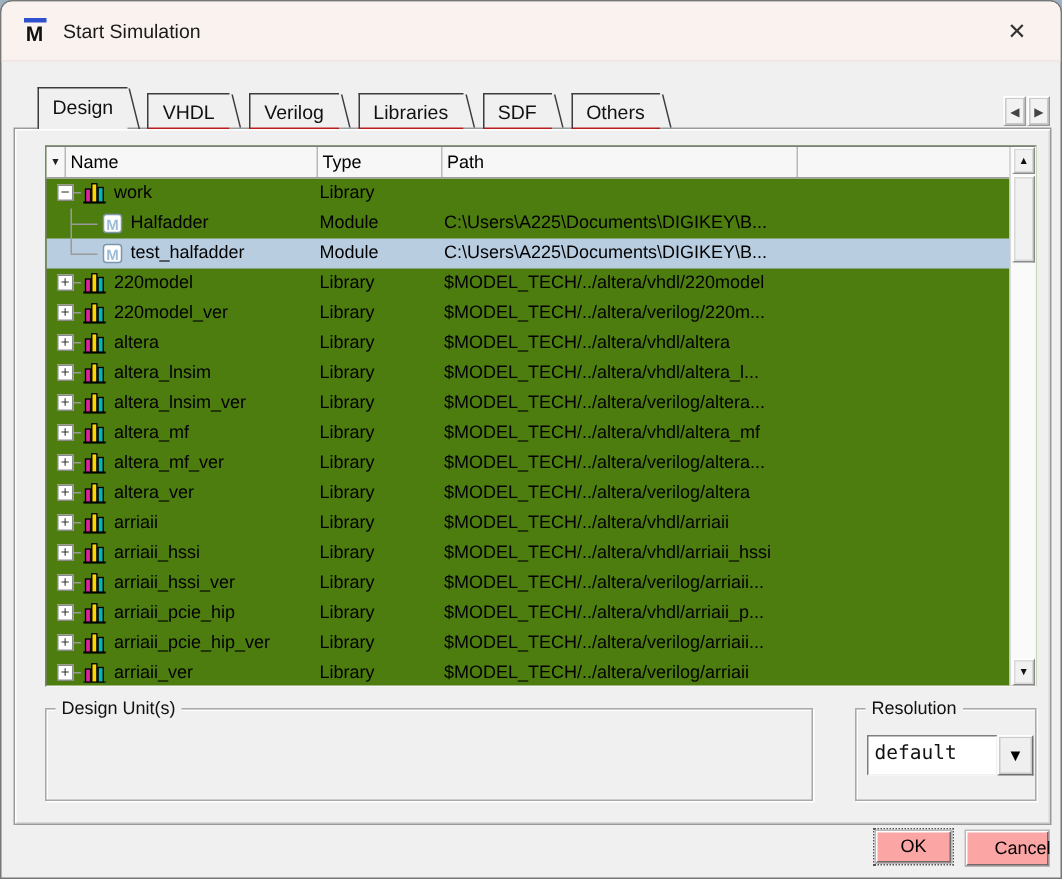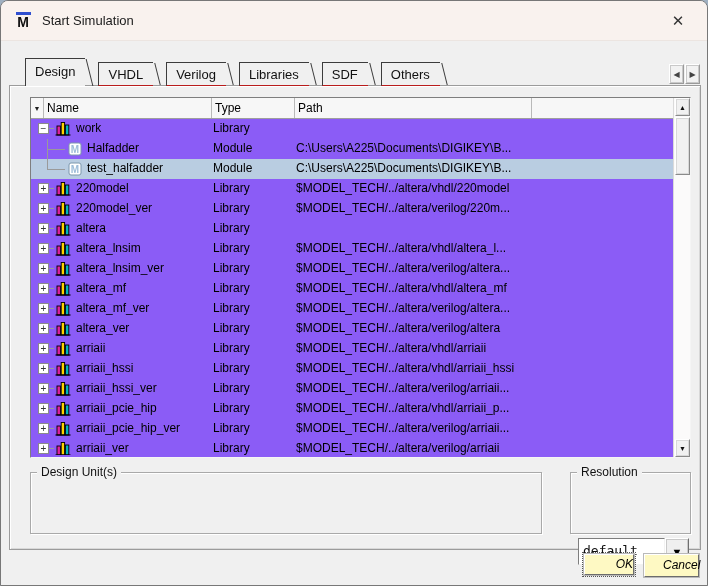--- a/index.html
+++ b/index.html
@@ -34,21 +34,21 @@
     display:flex; align-items:center; justify-content:center; font-size:8px; color:#444;
     box-shadow:0 0 0 1px #c9c9c9 inset; }
 
   
   .notebook { position:absolute; left:8px; top:84px; width:692px; height:465px;
     background:#f0f0f0; border:1px solid #9b9b9b;
     box-shadow:inset 1px 1px 0 #ffffff, inset -1px -1px 0 #d8d8d8; }
 
   
   .tablewrap { position:absolute; left:20px; top:11px; width:661px; height:361px;
-    background:#8b5cf6; border:1px solid; border-color:#7e7e7e #f5f5f5 #f5f5f5 #7e7e7e; }
+    background:#4d7c0f; border:1px solid; border-color:#7e7e7e #f5f5f5 #f5f5f5 #7e7e7e; }
   .thead { position:absolute; left:0; top:0; width:642px; height:21px; background:#f7f7f7;
     border-bottom:1px solid #9e9e9e; display:flex; font-size:12px; color:#000; }
   .hcell { height:100%; display:flex; align-items:center; padding-left:3px;
     border-right:1px solid #b9b9b9; overflow:hidden; white-space:nowrap; }
   .h-filter { width:13px; justify-content:center; font-size:7px; color:#222; padding-left:0; }
   .h-name { width:168px; }
   .h-type { width:83px; }
   .h-path { width:237px; }
   .h-rest { flex:1; border-right:none; }
 
@@ -91,31 +91,31 @@
   .group { position:absolute; border:1px solid #a9a9a9; box-shadow:inset 1px 1px 0 #fff, 1px 1px 0 #fff; }
   .group-label { position:absolute; top:-8px; left:6px; background:#f0f0f0; padding:0 4px;
     font-size:12px; color:#111; }
   .du-group { left:20px; top:386px; width:512px; height:62px; }
   .res-group { left:560px; top:386px; width:121px; height:62px; }
 
   .text-input { position:absolute; left:7px; top:17px; right:7px; height:27px; background:#fff;
     border:1px solid; border-color:#7e7e7e #f2f2f2 #f2f2f2 #7e7e7e;
     font-family:"DejaVu Sans Mono", monospace; font-size:13px; color:#111; padding:3px 4px; outline:none; }
 
-  .combo { position:absolute; left:7px; top:17px; width:111px; height:27px; display:flex;margin-top:48px; }
+  .combo { position:absolute; left:7px; top:17px; width:111px; height:27px; display:flex; }
   .combo-field { flex:1; background:#fff; border:1px solid; border-color:#7e7e7e #f2f2f2 #f2f2f2 #7e7e7e;
     font-family:"DejaVu Sans Mono", monospace; font-size:13px; color:#111; padding:4px 0 0 4px; overflow:hidden; }
   .combo-btn { width:24px; background:#efefef; border:1px solid; border-color:#ffffff #6f6f6f #6f6f6f #ffffff;
     box-shadow:0 0 0 1px #c9c9c9 inset; display:flex; align-items:center; justify-content:center;
     font-size:11px; color:#000; }
 
   
-  .btn { background:#fef9c3; border:1px solid; border-color:#ffffff #6c6c6c #6c6c6c #ffffff;
+  .btn { background:#fca5a5; border:1px solid; border-color:#ffffff #6c6c6c #6c6c6c #ffffff;
     box-shadow:0 0 0 1px #b9b9b9; font-family:"Liberation Sans", sans-serif;
-    font-size:12px; color:#000; text-align:right;font-style:italic; }
+    font-size:12px; color:#000; text-align:center; }
   .ok-wrap { position:absolute; left:581px; top:551px; border:1px dotted #555; padding:1px; }
   .btn-ok { display:block; width:50px; height:21px; line-height:19px; }
   .btn-cancel { position:absolute; left:643px; top:553px; width:55px; height:23px; line-height:21px;padding-left:18px; }
 </style>
 </head>
 <body>
 
 <div class="dialog">
 
   <div class="titlebar">
@@ -239,20 +239,21 @@
       <svg class="lib-svg" width="16" height="16" viewBox="0 0 16 16">
         <rect x="2" y="5" width="3.4" height="9" fill="#e020a0" stroke="#000" stroke-width="0.9"></rect>
         <rect x="6.2" y="1.5" width="3.4" height="12.5" fill="#ffd400" stroke="#000" stroke-width="0.9"></rect>
         <rect x="10.4" y="4" width="3.4" height="10" fill="#00b8b8" stroke="#000" stroke-width="0.9"></rect>
         <line x1="0.5" y1="14" x2="15.5" y2="14" stroke="#000" stroke-width="1.2"></line>
       </svg>
       
     </span>
     <span class="c-name">altera</span>
     <span class="c-type">Library</span>
+    <span class="c-path">$MODEL_TECH/../altera/vhdl/altera</span>
   </div>
           <div class="row lvl0 icon-library">
 
     <span class="exp">+</span>
     <span class="stub"></span>
     <span class="icon">
       <svg class="lib-svg" width="16" height="16" viewBox="0 0 16 16">
         <rect x="2" y="5" width="3.4" height="9" fill="#e020a0" stroke="#000" stroke-width="0.9"></rect>
         <rect x="6.2" y="1.5" width="3.4" height="12.5" fill="#ffd400" stroke="#000" stroke-width="0.9"></rect>
         <rect x="10.4" y="4" width="3.4" height="10" fill="#00b8b8" stroke="#000" stroke-width="0.9"></rect>

